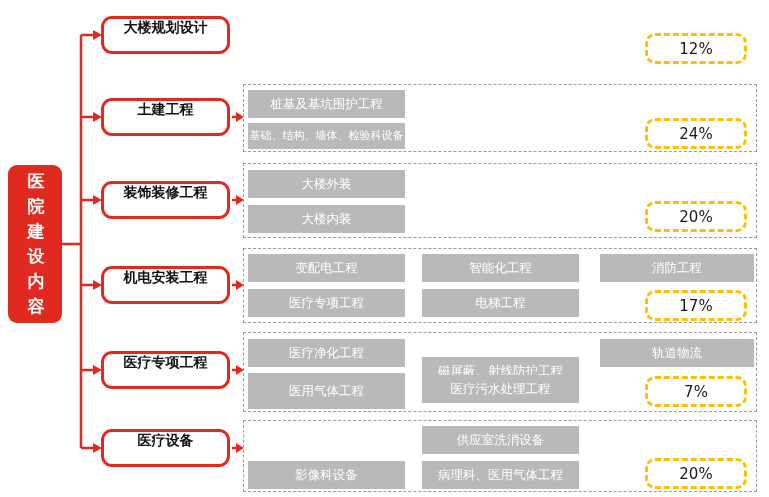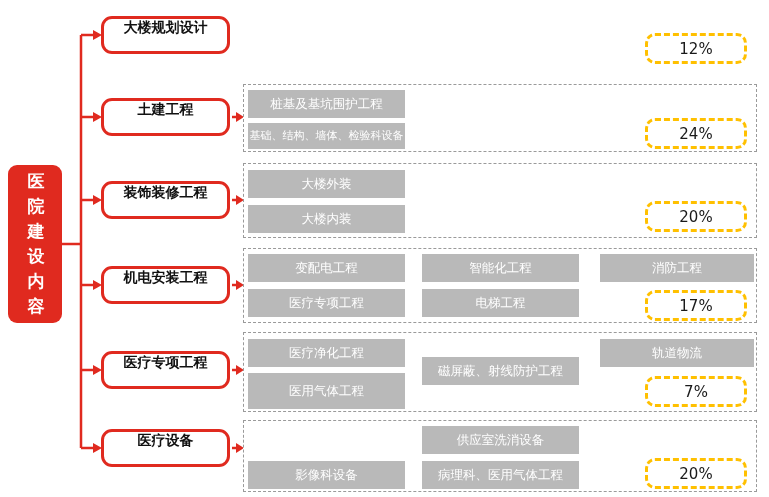--- a/index.html
+++ b/index.html
@@ -127,20 +127,21 @@
     <div class="gbox c3 rtop">消防工程</div>
     <div class="gbox c1 rbot">医疗专项工程</div>
     <div class="gbox c2 rbot">电梯工程</div>
   </div>
 
   <div class="panel p5">
     <div class="gbox c1" style="top:6px;height:28px">医疗净化工程</div>
     <div class="gbox c2" style="top:24px;height:28px">磁屏蔽、射线防护工程</div>
     <div class="gbox c3" style="top:6px;height:28px">轨道物流</div>
     <div class="gbox c1" style="top:40px;height:36px">医用气体工程</div>
+    <div class="gbox c2" style="top:42px;height:28px">医疗污水处理工程</div>
   </div>
 
   <div class="panel p6">
     <div class="gbox c2 rtop">供应室洗消设备</div>
     <div class="gbox c1 rbot">影像科设备</div>
     <div class="gbox c2 rbot">病理科、医用气体工程</div>
   </div>
 
   <div class="pct q1">
     <span>12%</span>

